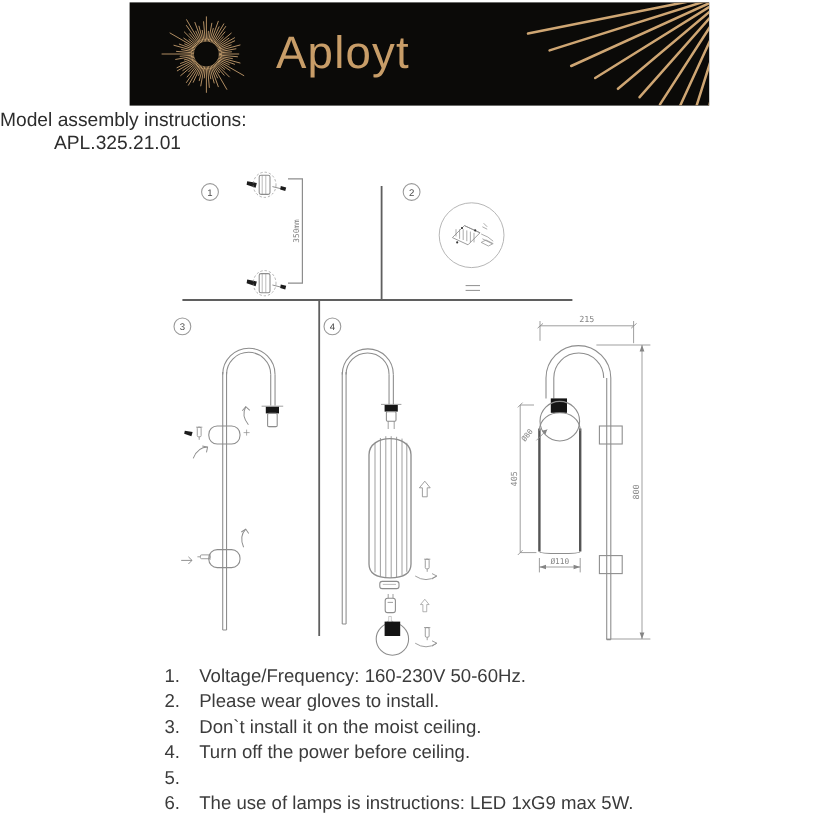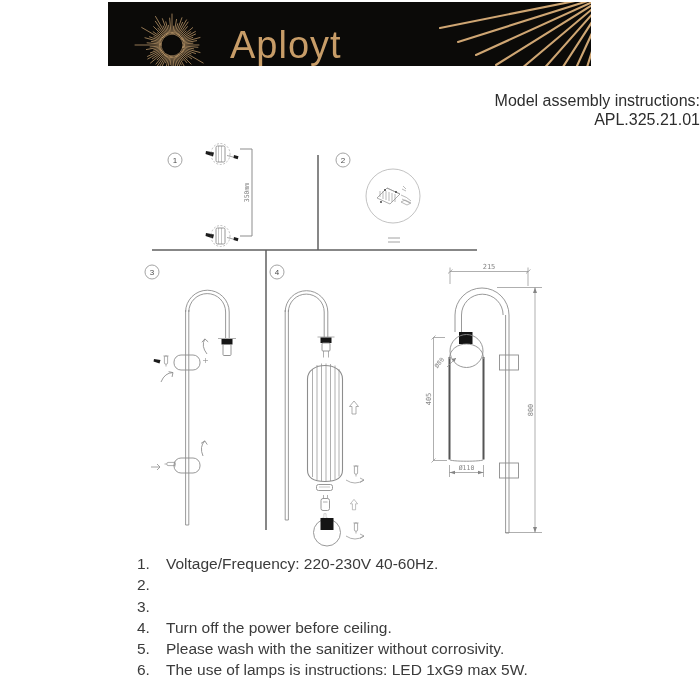--- a/index.html
+++ b/index.html
@@ -1,27 +1,27 @@
 <!DOCTYPE html>
 <html><head>
 <meta charset="utf-8">
 <style>
   html,body{margin:0;padding:0;background:#fff;}
   .page{position:relative;width:700px;height:700px;background:#ffffff;overflow:hidden;
         font-family:"Liberation Sans",sans-serif;}
   
-  .banner{position:absolute;left:108px;top:2px;width:483px;height:64px;
+  .banner{position:absolute;left:108px;top:2px;width:483px;height:86px;
           background:#0b0a08;overflow:hidden;}
   .banner .brand{position:absolute;left:122px;top:0;height:86px;line-height:86px;
           font-size:38px;font-weight:400;letter-spacing:1px;color:#c89d68;}
   .banner svg{position:absolute;}
   #sb{left:20px;top:0;width:88px;height:86px;}
   #fan{left:0;top:0;width:483px;height:86px;}
   
-  .title-block{position:absolute;left:0;top:91px;width:700px;text-align:right;color:#2d2d2d;}
+  .title-block{position:absolute;left:0;top:91px;width:700px;text-align:left;color:#2d2d2d;}
   .title-block .t1{font-size:16px;line-height:19px;}
   .title-block .t2{font-size:16px;line-height:19px;padding-left:45px;}
   
   svg.diagram{position:absolute;left:125px;top:136px;width:460px;height:415px;}
   
   .instructions{position:absolute;left:137px;top:553px;color:#3b3b3b;font-size:15.5px;}
   .instructions .row{display:flex;line-height:21.3px;}
   .instructions .num{width:29px;flex:0 0 29px;}
 </style>
 </head>
@@ -281,35 +281,36 @@
 
       <path d="M324.5 336.5 H358.5 M324.5 329 V341 M358.5 329 V341" stroke-width="0.7"></path>
       <path d="M324.5 336.5 l5.5 -1.8 v3.6 z M358.5 336.5 l-5.5 -1.8 v3.6 z" fill="#858585" stroke="none"></path>
       <text x="341.5" y="334" font-size="6.5" fill="#858585" text-anchor="middle" stroke="none">Ø110</text>
     </g>
   </svg>
 
   <div class="instructions">
     <div class="row">
       <span class="num">1.</span>
-      <span class="txt">Voltage/Frequency: 220-230V 40-60Hz.</span>
+      <span class="txt">Voltage/Frequency: 160-230V 50-60Hz.</span>
     </div>
     <div class="row">
       <span class="num">2.</span>
+      <span class="txt">Please wear gloves to install.</span>
     </div>
     <div class="row">
       <span class="num">3.</span>
+      <span class="txt">Don`t install it on the moist ceiling.</span>
     </div>
     <div class="row">
       <span class="num">4.</span>
       <span class="txt">Turn off the power before ceiling.</span>
     </div>
     <div class="row">
       <span class="num">5.</span>
-      <span class="txt">Please wash with the sanitizer without corrosivity.</span>
     </div>
     <div class="row">
       <span class="num">6.</span>
       <span class="txt">The use of lamps is instructions: LED 1xG9 max 5W.</span>
     </div>
   </div>
 
 </div>
 
 </body></html>

